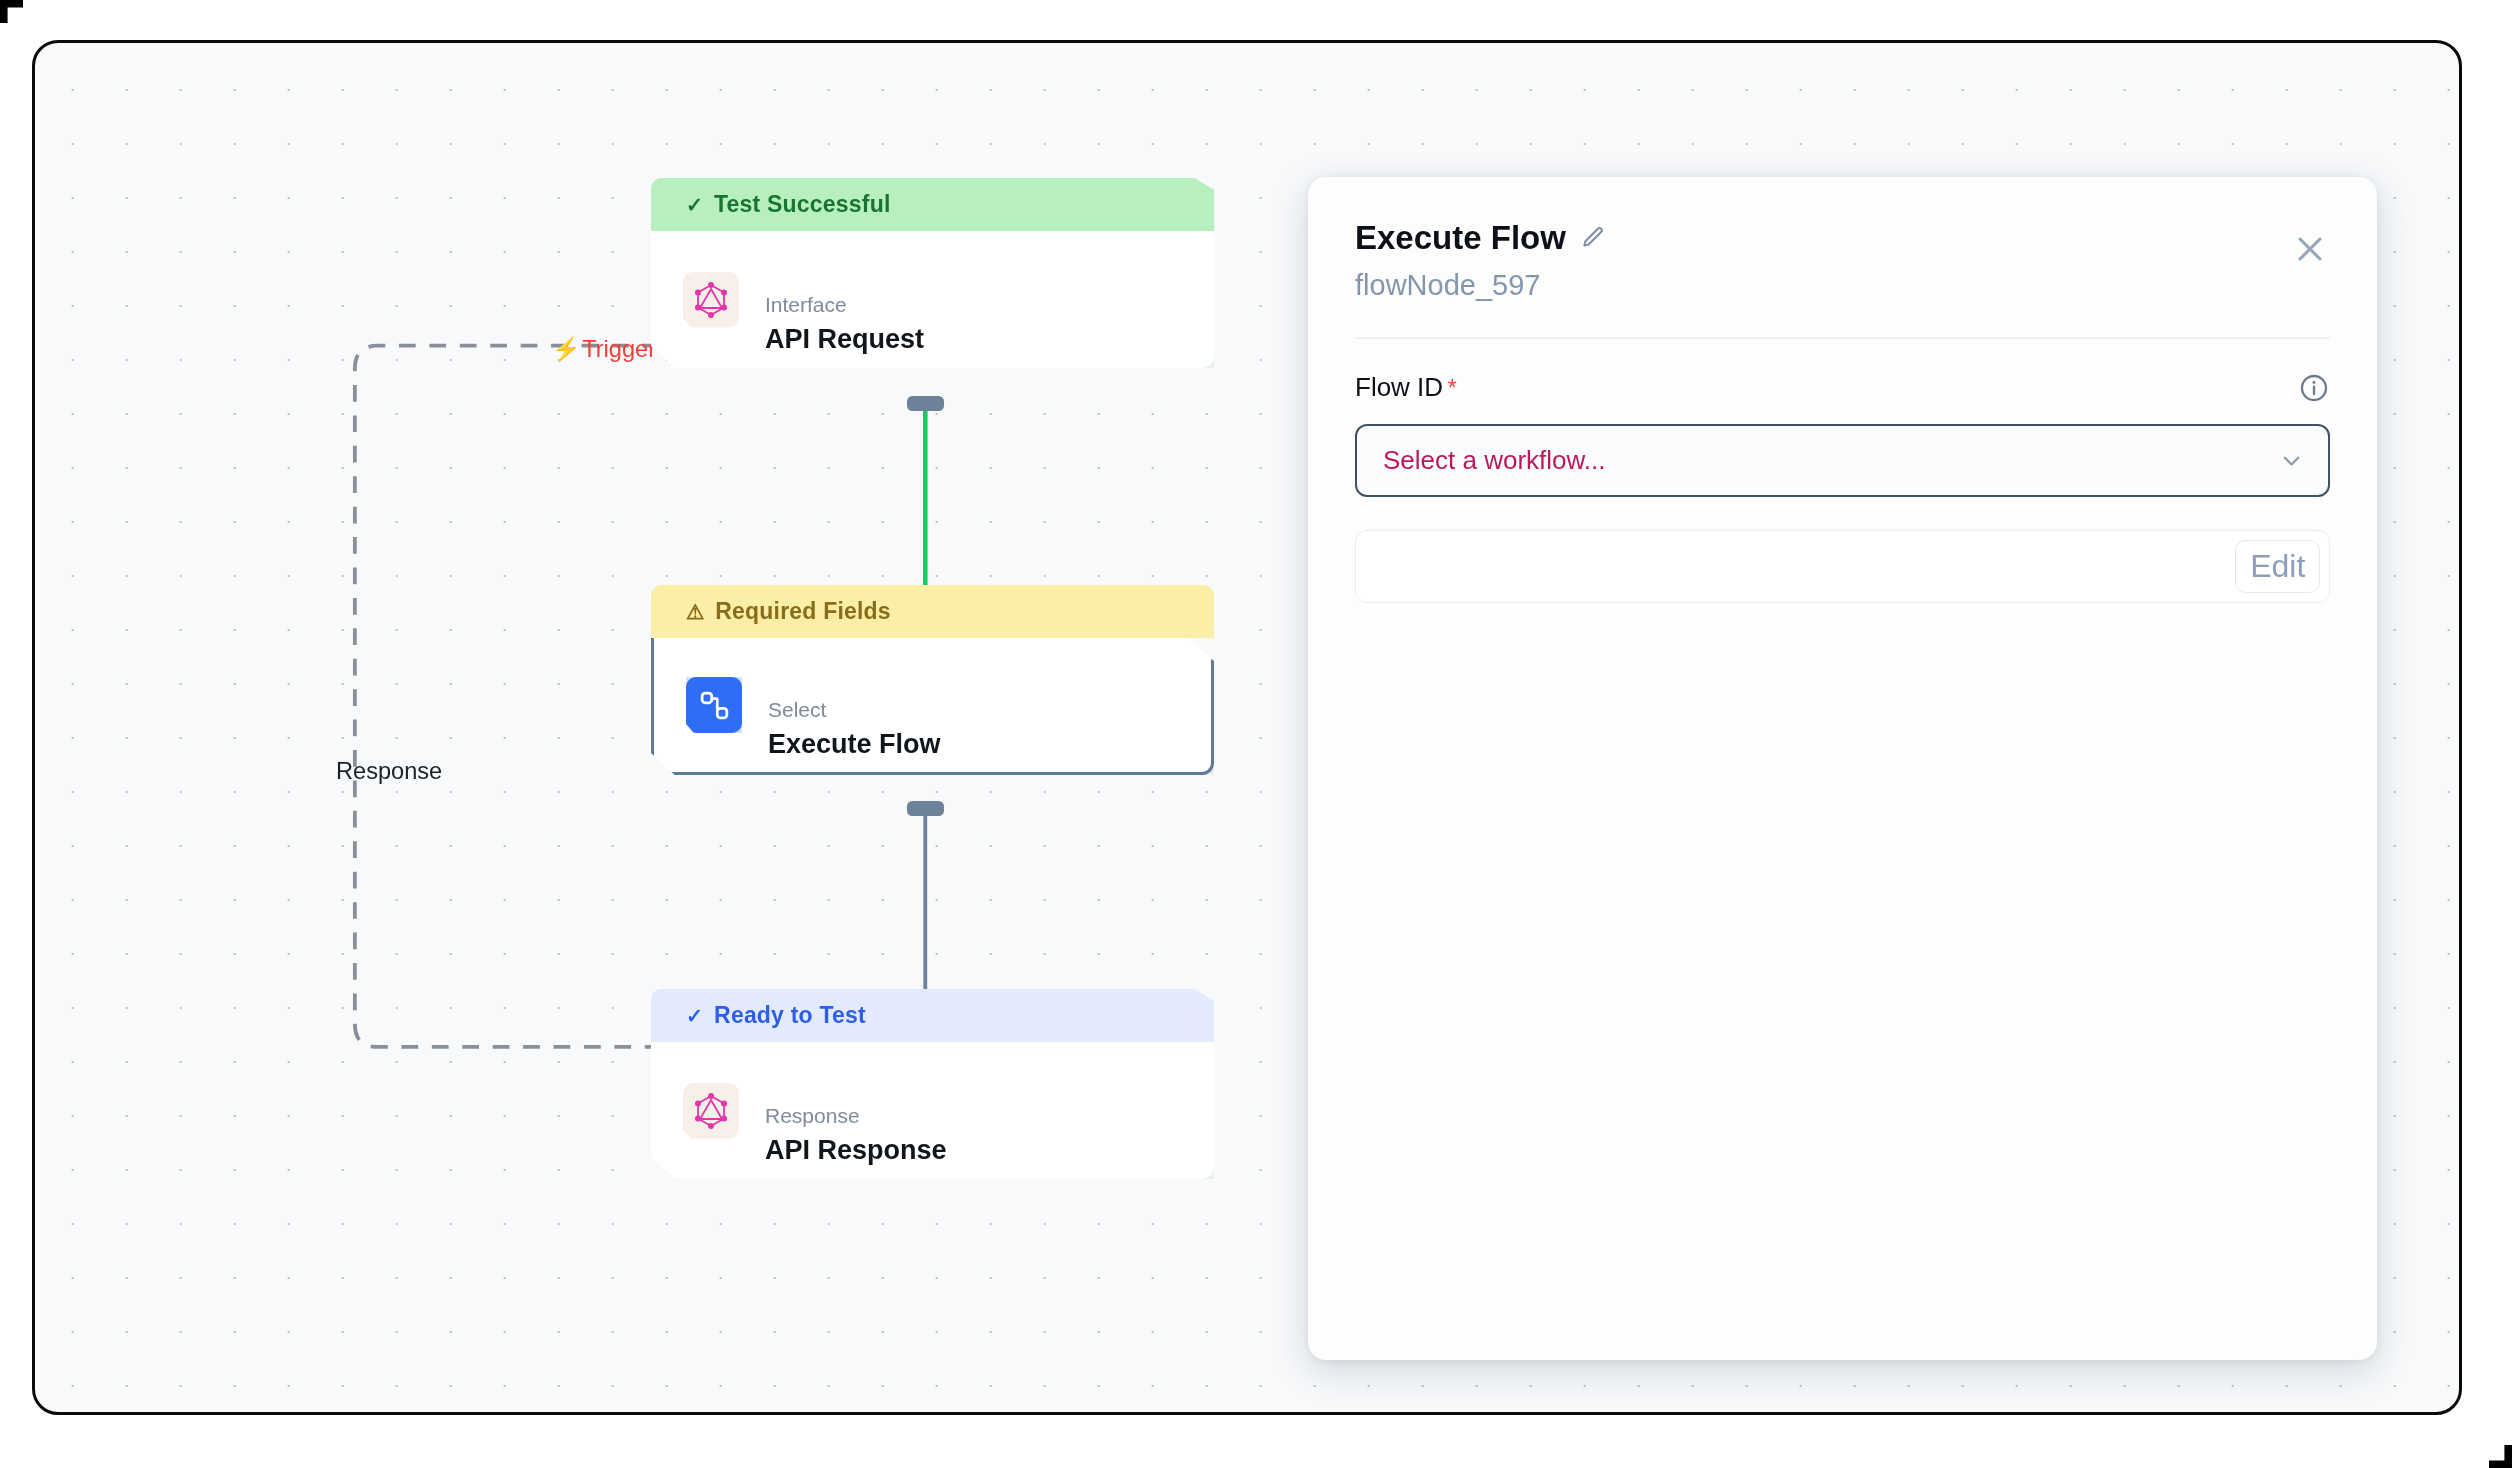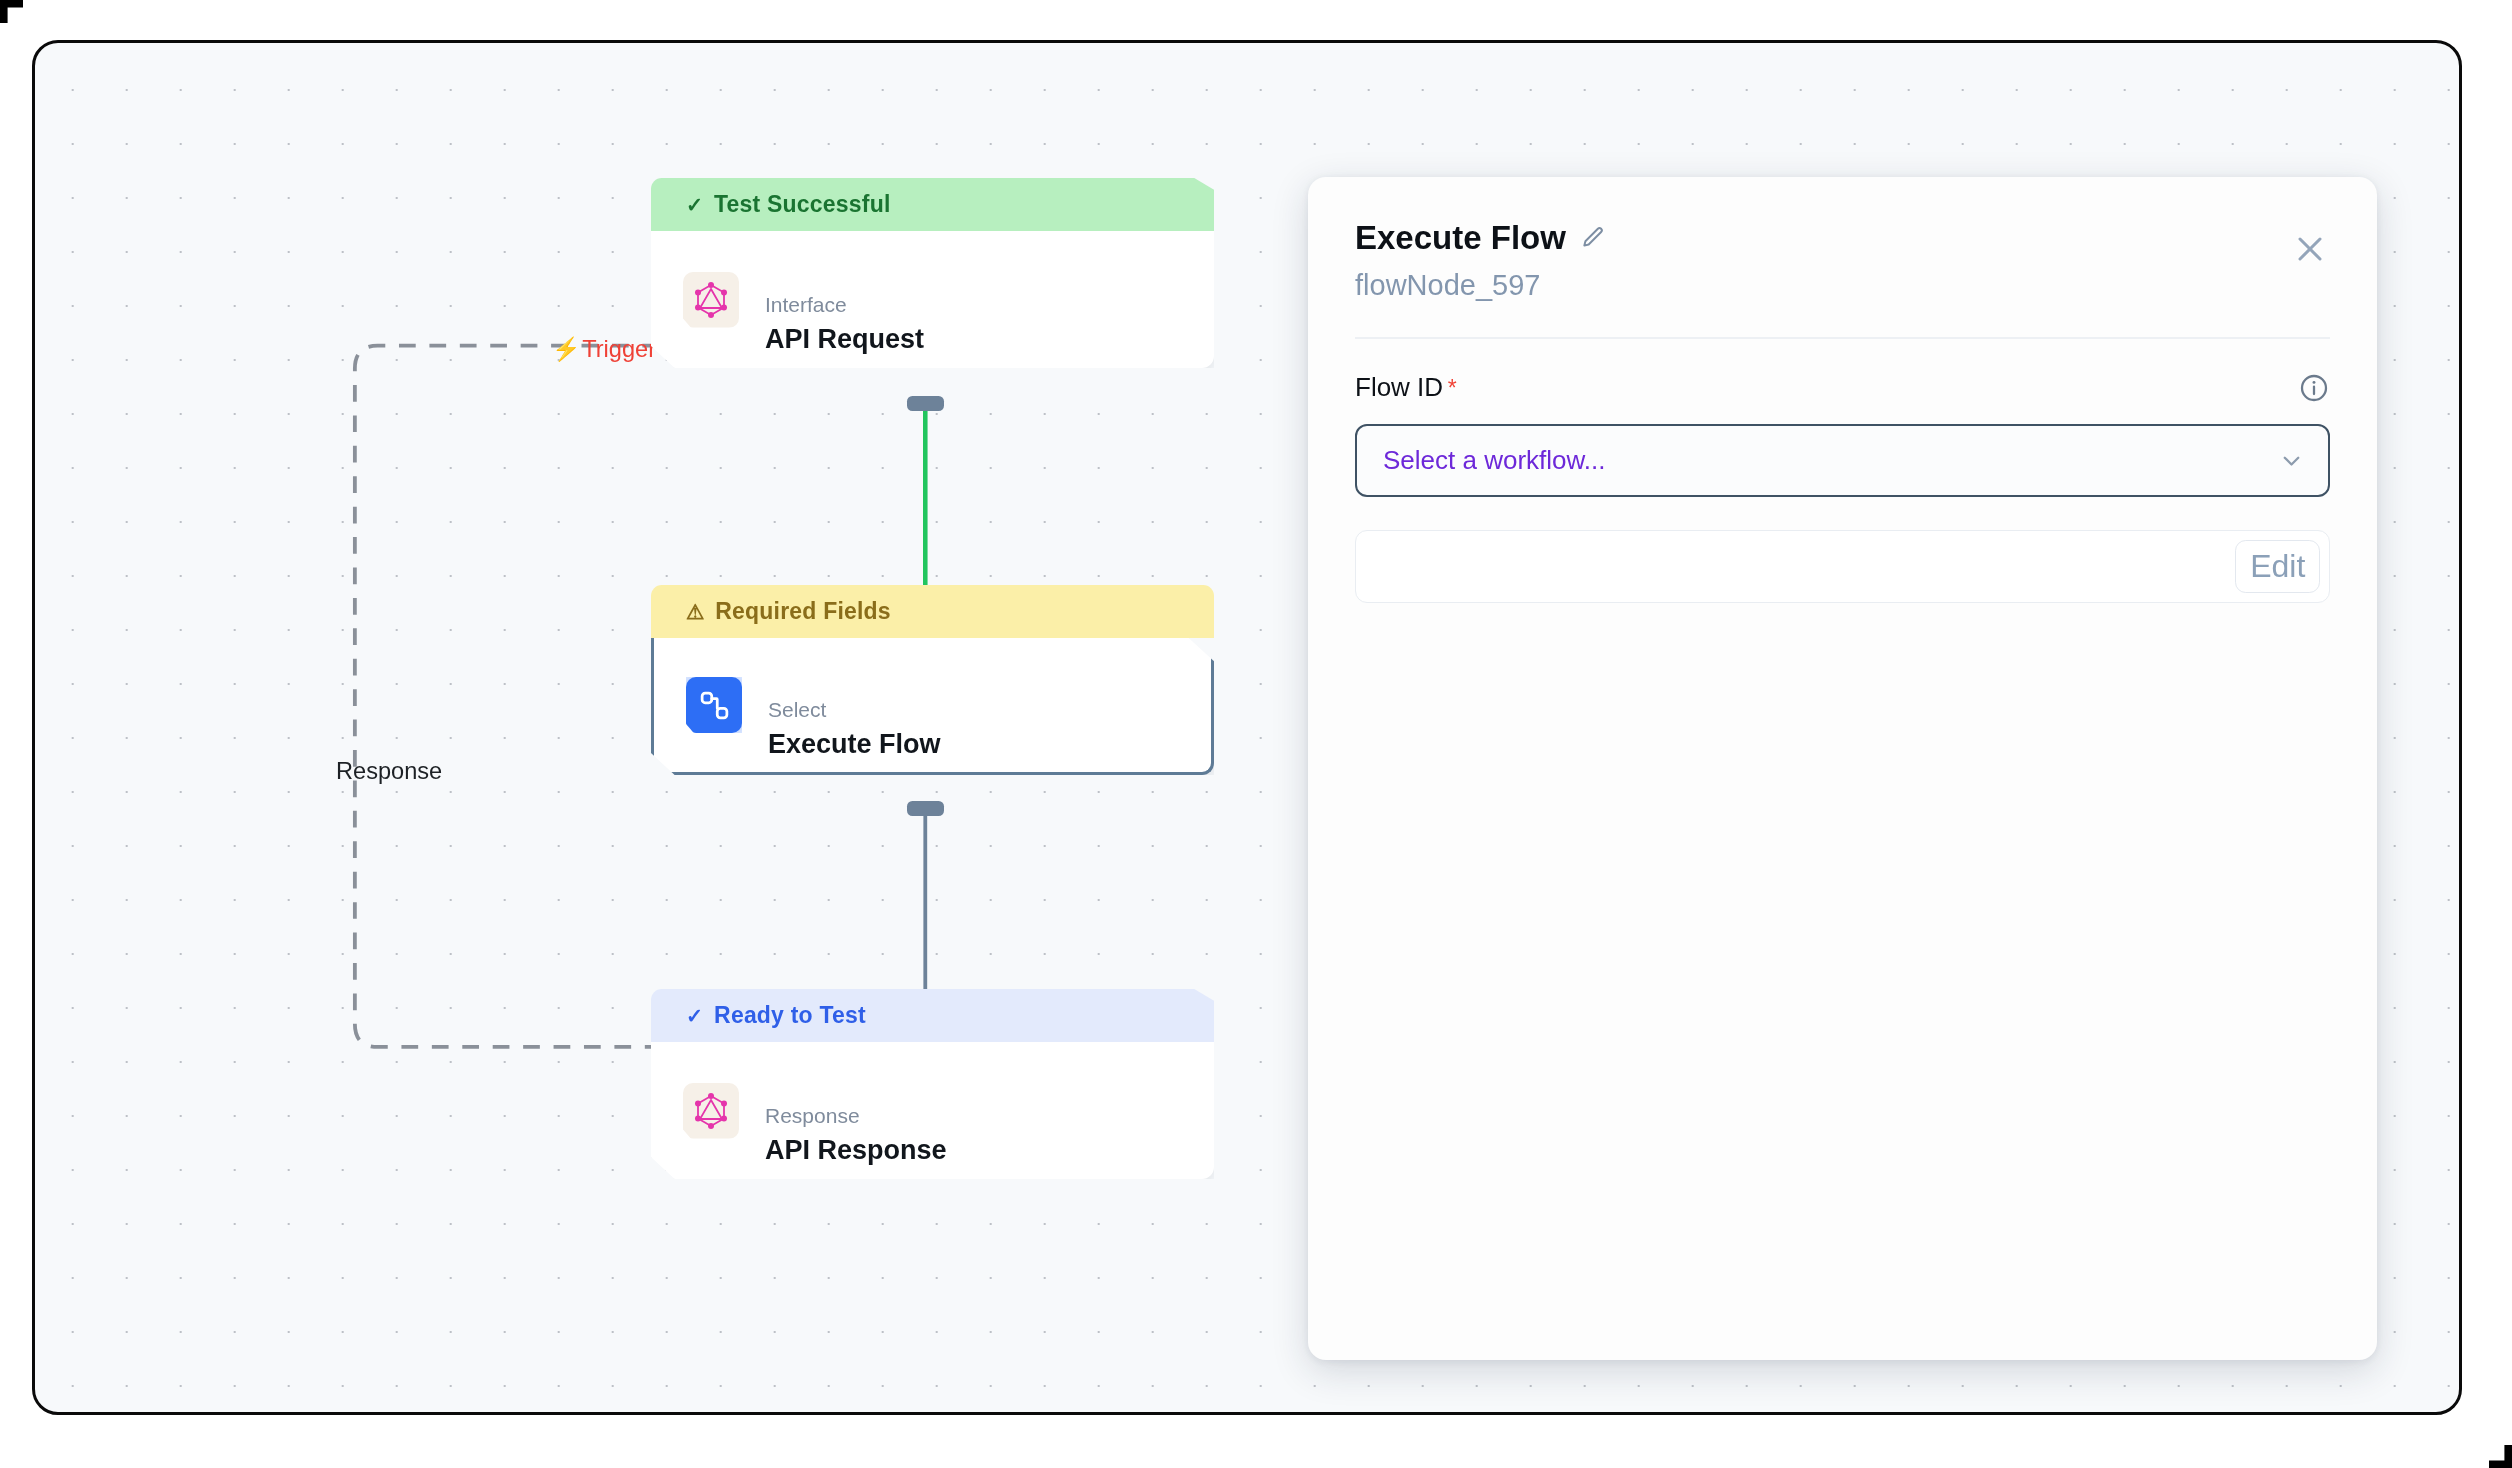--- a/index.html
+++ b/index.html
@@ -72,21 +72,21 @@
   .divider{margin-top:35px;height:1.5px;background:#edf0f4;width:100%;}
 
   .field{margin-top:33px;}
   .field-label-row{display:flex;align-items:center;justify-content:space-between;}
   .field-label{font-size:26px;color:#0d1117;font-weight:400;}
   .req{color:#f04438;margin-left:4.6px;font-size:23px;}
   .info-icon{width:32px;height:32px;cursor:pointer;}
 
   .select{margin-top:20px;height:73px;border:2.3px solid #3f5264;border-radius:12px;background:#fbfcfd;
     display:flex;align-items:center;justify-content:space-between;padding:0 23px 0 26px;box-sizing:border-box;cursor:pointer;}
-  .select .value{font-size:26px;color:#6d28d9;}
+  .select .value{font-size:26px;color:#be185d;}
   .chev{width:27px;height:27px;}
 
   .input-row{margin-top:20px;height:73px;border:1.5px solid #e9edf2;border-radius:12px;background:#ffffff;
     display:flex;align-items:center;justify-content:flex-end;padding:0 9px 0 20px;box-sizing:border-box;}
   .edit-btn{min-width:73px;height:53px;border:1.5px solid #e3e8ef;border-radius:10.7px;background:#fff;
     display:flex;align-items:center;justify-content:center;font-size:32px;color:#8ba0b8;cursor:pointer;padding:0 13.7px;box-sizing:border-box;}
 </style>
 </head>
 <body>
 

